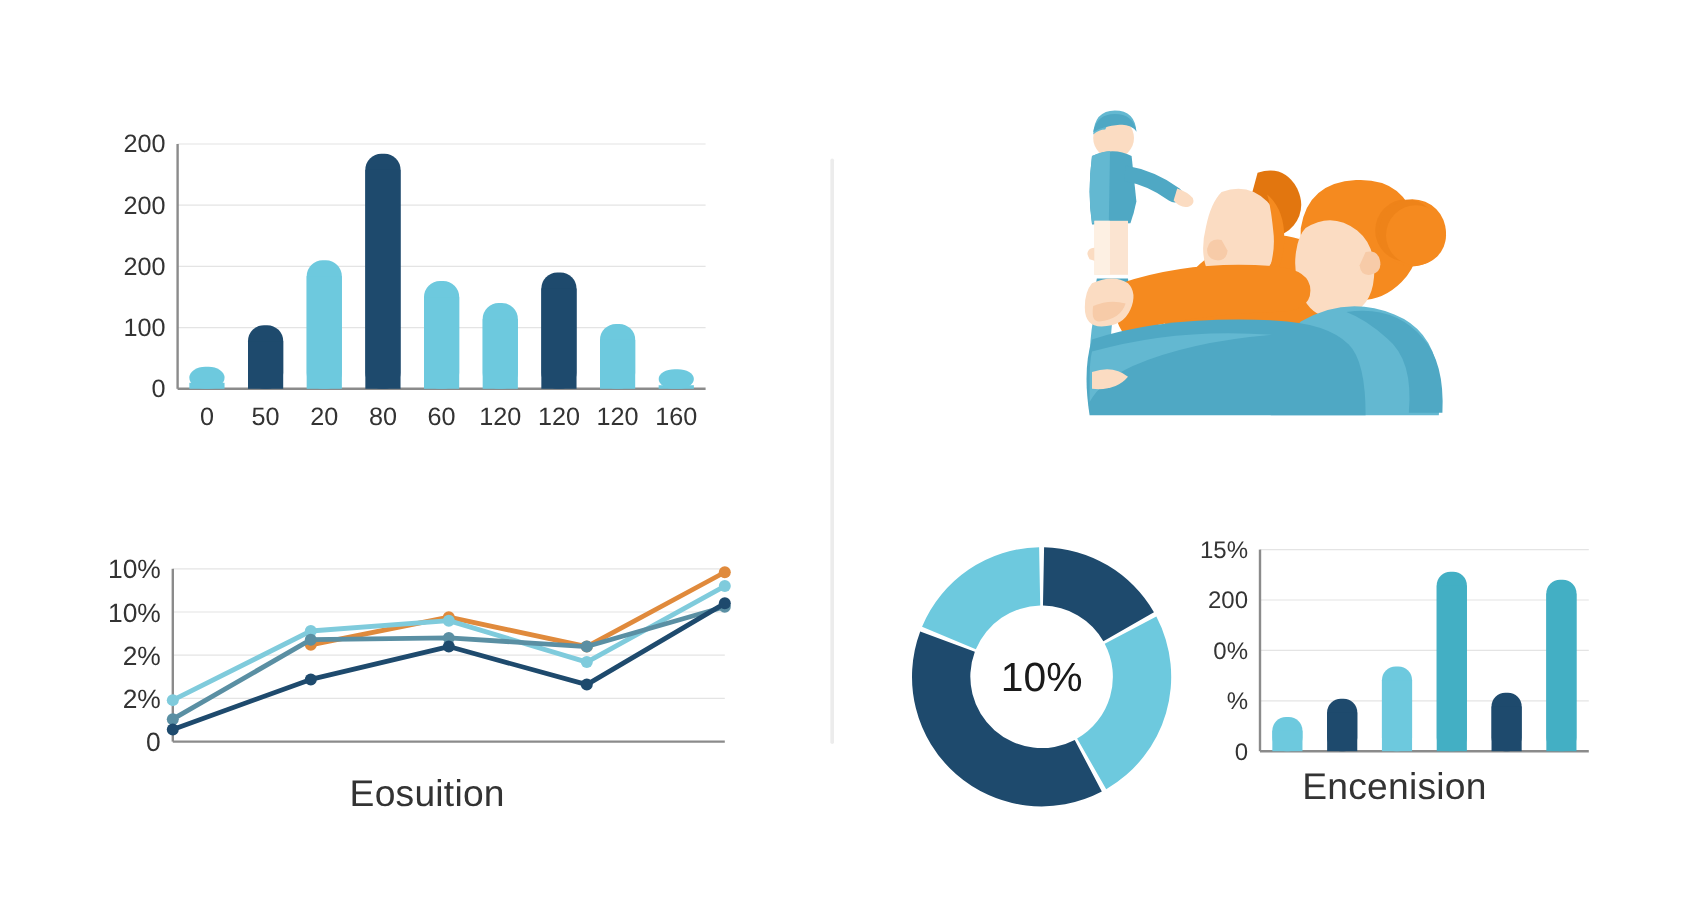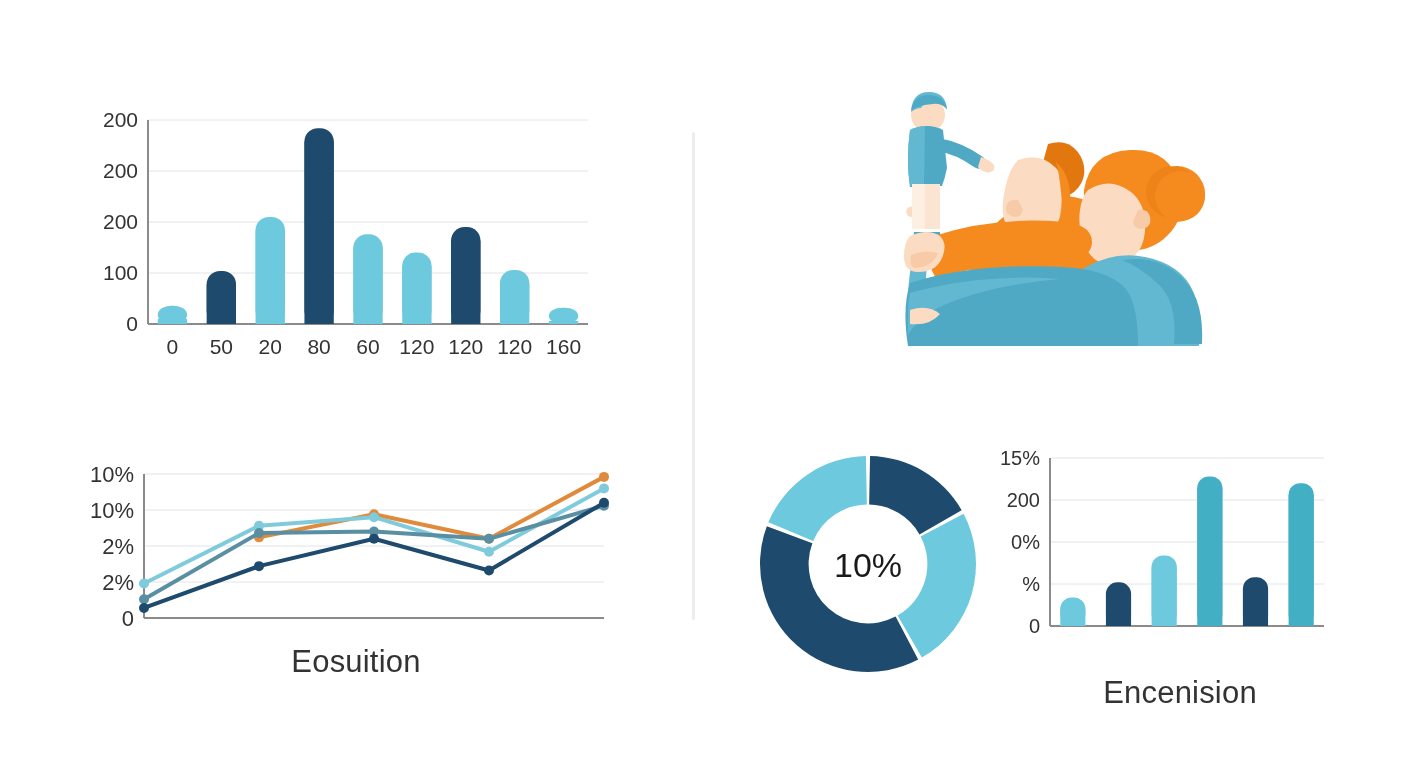--- a/index.html
+++ b/index.html
@@ -219,16 +219,16 @@
         <rect x="113.94166666666666" y="145.73666666666665" width="25.116666666666667" height="32.263333333333335" fill="#1E4A6D"></rect>
         <rect x="159.60833333333332" y="107.44" width="25.116666666666667" height="70.56" rx="11.416666666666666" ry="11.416666666666666" fill="#6DC9DE"></rect>
         <rect x="159.60833333333332" y="118.85666666666667" width="25.116666666666667" height="59.14333333333334" fill="#6DC9DE"></rect>
         <rect x="205.275" y="28.47999999999999" width="25.116666666666667" height="149.52" rx="11.416666666666666" ry="11.416666666666666" fill="#43AFC4"></rect>
         <rect x="205.275" y="39.896666666666654" width="25.116666666666667" height="138.10333333333335" fill="#43AFC4"></rect>
         <rect x="250.94166666666666" y="129.28" width="25.116666666666667" height="48.72" rx="11.416666666666666" ry="11.416666666666666" fill="#1E4A6D"></rect>
         <rect x="250.94166666666666" y="140.69666666666666" width="25.116666666666667" height="37.303333333333335" fill="#1E4A6D"></rect>
         <rect x="296.6083333333333" y="35.19999999999999" width="25.116666666666667" height="142.8" rx="11.416666666666666" ry="11.416666666666666" fill="#43AFC4"></rect>
         <rect x="296.6083333333333" y="46.61666666666665" width="25.116666666666667" height="131.38333333333335" fill="#43AFC4"></rect>
       </svg>
-    <div class="cap" style="left:18px;top:190px;width:340px;margin-top:37px;">Encenision</div>
+    <div class="cap" style="left:0;top:190px;width:340px;">Encenision</div>
   </div>
 
 </div>
 
 </body></html>

